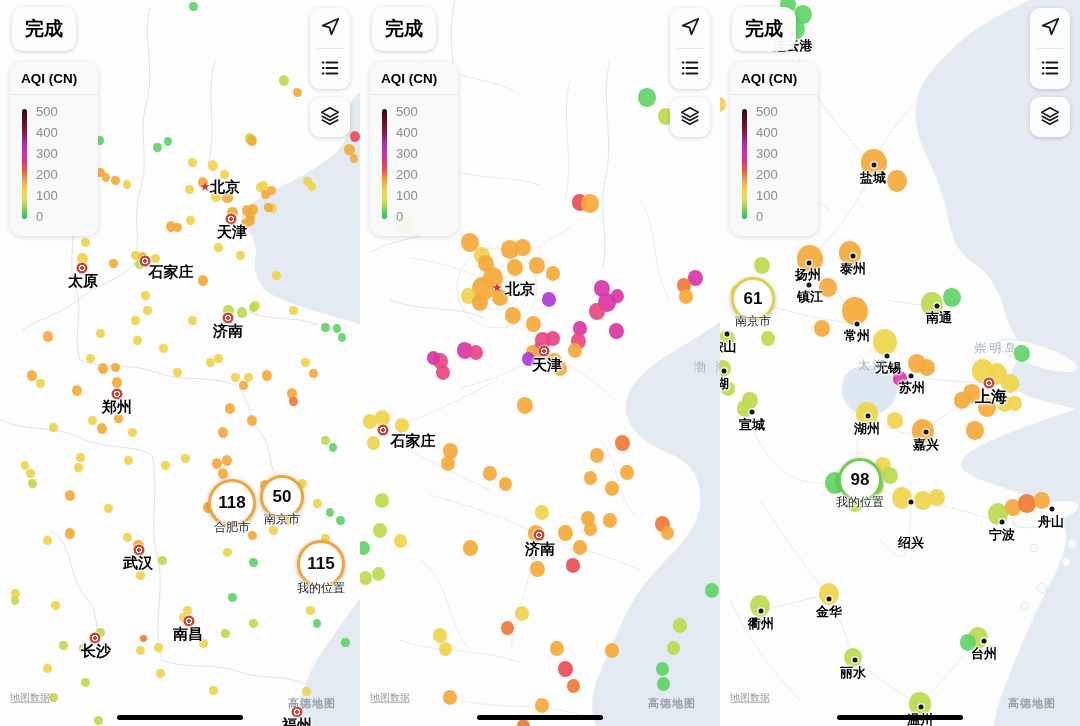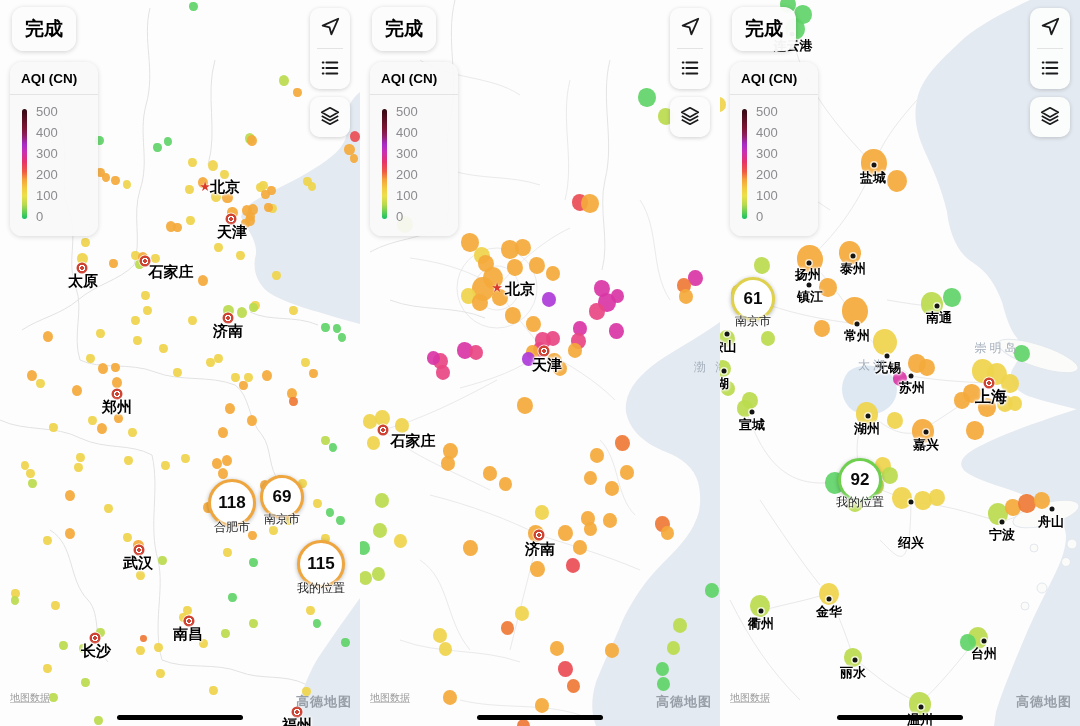--- a/index.html
+++ b/index.html
@@ -43,21 +43,21 @@
     background:linear-gradient(180deg,#310810 0%,#5a1022 9%,#7c1430 17%,#8f1f5e 24%,#a62bc6 32%,#c92fb4 39%,#e63368 48%,#ef5b43 57%,#f5a03c 64%,#f3cb41 72%,#ece04a 79%,#b8d94d 87%,#52cc57 95%,#12c168 100%);}
   .legend-ticks{display:flex;flex-direction:column;justify-content:space-between;height:120px;
     font-size:13px;color:#8B8B90;}
   .tools{position:absolute;top:8px;right:10px;z-index:10;display:flex;flex-direction:column;gap:8px;width:40px;}
   .tool-group{background:rgba(252,252,252,.96);border-radius:10px;box-shadow:0 1px 4px rgba(0,0,0,.18);
     display:flex;flex-direction:column;overflow:hidden;}
   .tool-btn{width:40px;height:40px;border:none;background:transparent;display:flex;align-items:center;justify-content:center;padding:0;}
   .tool-sep{height:1px;background:#E3E3E3;margin:0 7px;}
   .tool-single{background:rgba(252,252,252,.96);border-radius:10px;box-shadow:0 1px 4px rgba(0,0,0,.18);}
   .attr-left{position:absolute;left:10px;bottom:21px;z-index:8;font-size:10px;color:#9A9A9A;text-decoration:underline;text-decoration-color:#c9c9c9;}
-  .attr-right{position:absolute;right:8px;bottom:15px;z-index:8;font-size:13px;font-weight:700;color:#8F969F;opacity:.9;letter-spacing:1px;}
+  .attr-right{position:absolute;right:24px;bottom:15px;z-index:8;font-size:11px;font-weight:700;color:#8F969F;opacity:.9;letter-spacing:1px;}
   .home-bar{position:absolute;left:50%;transform:translateX(-50%);bottom:6px;width:126px;height:5px;
     background:#000;border-radius:3px;z-index:11;}
 </style>
 </head>
 <body>
 
 <div id="stage">
 
   <div class="panel" style="left:0">
     <svg class="geo" width="360" height="726" viewBox="0 0 360 726">
@@ -248,21 +248,21 @@
         <div class="bullseye" style="left: 139px; top: 550px;"></div>
         <span class="citylabel" style="left: 138px; top: 563px;">武汉</span>
         <div class="bullseye" style="left: 95px; top: 638px;"></div>
         <span class="citylabel" style="left: 96px; top: 651px;">长沙</span>
         <div class="bullseye" style="left: 189px; top: 621px;"></div>
         <span class="citylabel" style="left: 188px; top: 634px;">南昌</span>
         <div class="bullseye" style="left: 297px; top: 712px;"></div>
         <span class="citylabel" style="left: 297px; top: 725px;">福州</span>
         <div class="badge" style="left: 232px; top: 503px; width: 42px; height: 42px; border: 3px solid rgb(239, 166, 62);">118</div>
         <span class="badgelabel" style="left: 232px; top: 527px;">合肥市</span>
-        <div class="badge" style="left: 282px; top: 497px; width: 38px; height: 38px; border: 3px solid rgb(239, 166, 62);">69</div>
+        <div class="badge" style="left: 282px; top: 497px; width: 38px; height: 38px; border: 3px solid rgb(239, 166, 62);">50</div>
         <span class="badgelabel" style="left: 282px; top: 519px;">南京市</span>
         <div class="badge" style="left: 321px; top: 564px; width: 42px; height: 42px; border: 3px solid rgb(239, 166, 62);">115</div>
         <span class="badgelabel" style="left: 321px; top: 588px;">我的位置</span>
       </div>
     <button class="done">完成</button>
     <div class="legend">
       <div class="legend-title">AQI (CN)</div>
       <div class="legend-body">
         <div class="legend-bar"></div>
         <div class="legend-ticks">
@@ -630,21 +630,21 @@
         <div class="towndot" style="left: 41px; top: 611px;"></div>
         <span class="citylabel town" style="left: 41px; top: 624px;">衢州</span>
         <div class="towndot" style="left: 264px; top: 641px;"></div>
         <span class="citylabel town" style="left: 264px; top: 654px;">台州</span>
         <div class="towndot" style="left: 135px; top: 660px;"></div>
         <span class="citylabel town" style="left: 133px; top: 673px;">丽水</span>
         <div class="towndot" style="left: 201px; top: 707px;"></div>
         <span class="citylabel town" style="left: 200px; top: 720px;">温州</span>
         <div class="badge" style="left: 33px; top: 299px; width: 38px; height: 38px; border: 3px solid rgb(223, 209, 75);">61</div>
         <span class="badgelabel" style="left: 33px; top: 321px;">南京市</span>
-        <div class="badge" style="left: 140px; top: 480px; width: 38px; height: 38px; border: 3px solid rgb(111, 207, 79);">92</div>
+        <div class="badge" style="left: 140px; top: 480px; width: 38px; height: 38px; border: 3px solid rgb(111, 207, 79);">98</div>
         <span class="badgelabel" style="left: 140px; top: 502px;">我的位置</span>
       </div>
     <button class="done">完成</button>
     <div class="legend">
       <div class="legend-title">AQI (CN)</div>
       <div class="legend-body">
         <div class="legend-bar"></div>
         <div class="legend-ticks">
           <span>500</span>
             <span>400</span>

